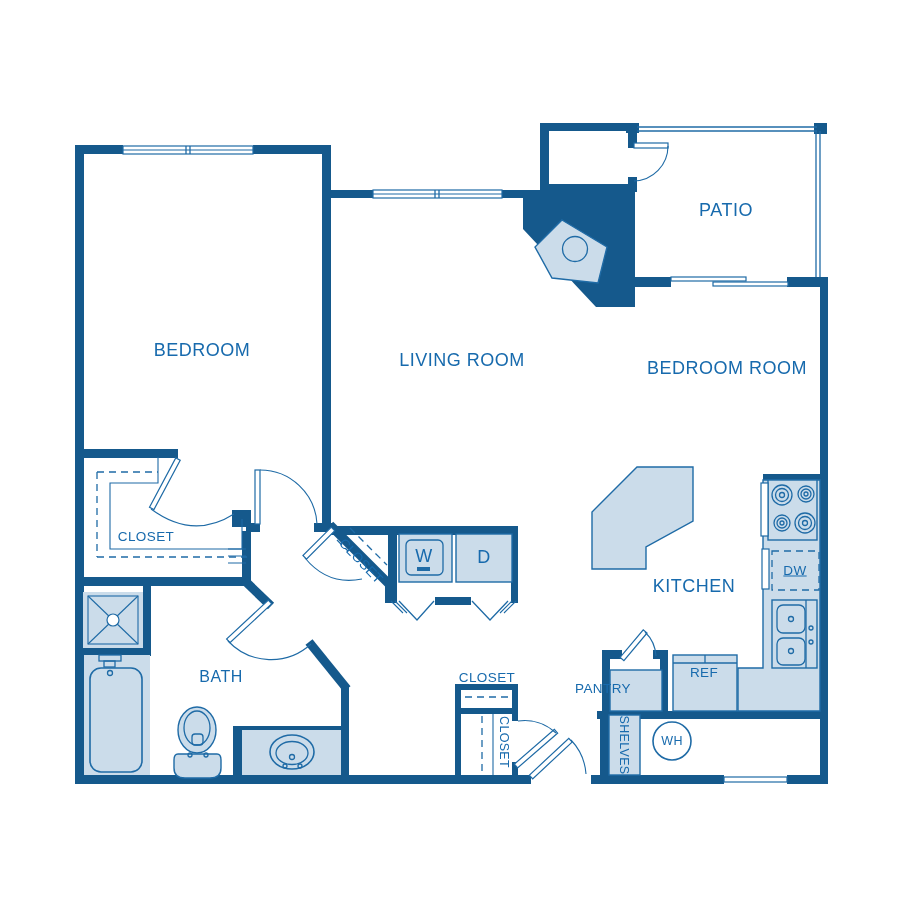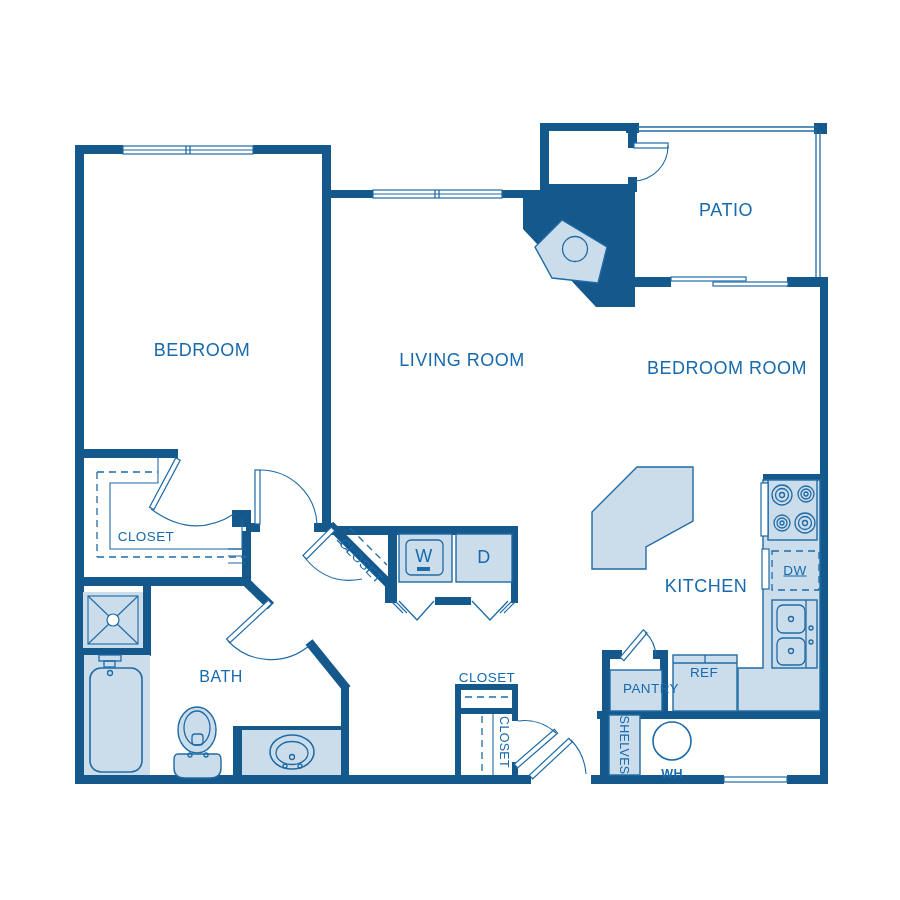--- a/index.html
+++ b/index.html
@@ -276,26 +276,26 @@
   <g>
     <rect class="o" x="528.5" y="777" width="5" height="54" transform="rotate(-133 531 777)"></rect>
     <path class="thin" d="M571,740 A55,55 0 0 1 586,774"></path>
   </g>
 </svg>
 
   <div class="lbl" style="left:202px;top:308px;margin-top:42px;">BEDROOM</div>
   <div class="lbl" style="left:462px;top:360px;">LIVING ROOM</div>
   <div class="lbl" style="left:727px;top:368px;">BEDROOM ROOM</div>
   <div class="lbl" style="left:726px;top:210px;">PATIO</div>
-  <div class="lbl" style="left:694px;top:586px;margin-left:12px;">KITCHEN</div>
+  <div class="lbl" style="left:694px;top:586px;">KITCHEN</div>
   <div class="lbl" style="left:221px;top:677px;font-size:16px;">BATH</div>
   <div class="lbl sm" style="left:146px;top:536px;">CLOSET</div>
   <div class="lbl sm rot46" style="left:361px;top:561px;">CLOSET</div>
   <div class="lbl sm" style="left:487px;top:677px;">CLOSET</div>
   <div class="lbl xs rot90" style="left:504px;top:742px;">CLOSET</div>
-  <div class="lbl sm" style="left:651px;top:688px;">PANTRY</div>
+  <div class="lbl sm" style="left:603px;top:688px;">PANTRY</div>
   <div class="lbl xs rot90" style="left:624px;top:745px;">SHELVES</div>
   <div class="lbl sm" style="left:704px;top:672px;text-align:center;">REF</div>
-  <div class="lbl xs" style="left:672px;top:774px;font-weight:bold;">WH</div>
+  <div class="lbl xs" style="left:672px;top:741px;">WH</div>
   <div class="lbl" style="left:424px;top:556px;">W</div>
   <div class="lbl" style="left:484px;top:557px;">D</div>
   <div class="lbl sm" style="left:795px;top:570px;text-decoration:underline;">DW</div>
 </div>
 
 </body></html>

